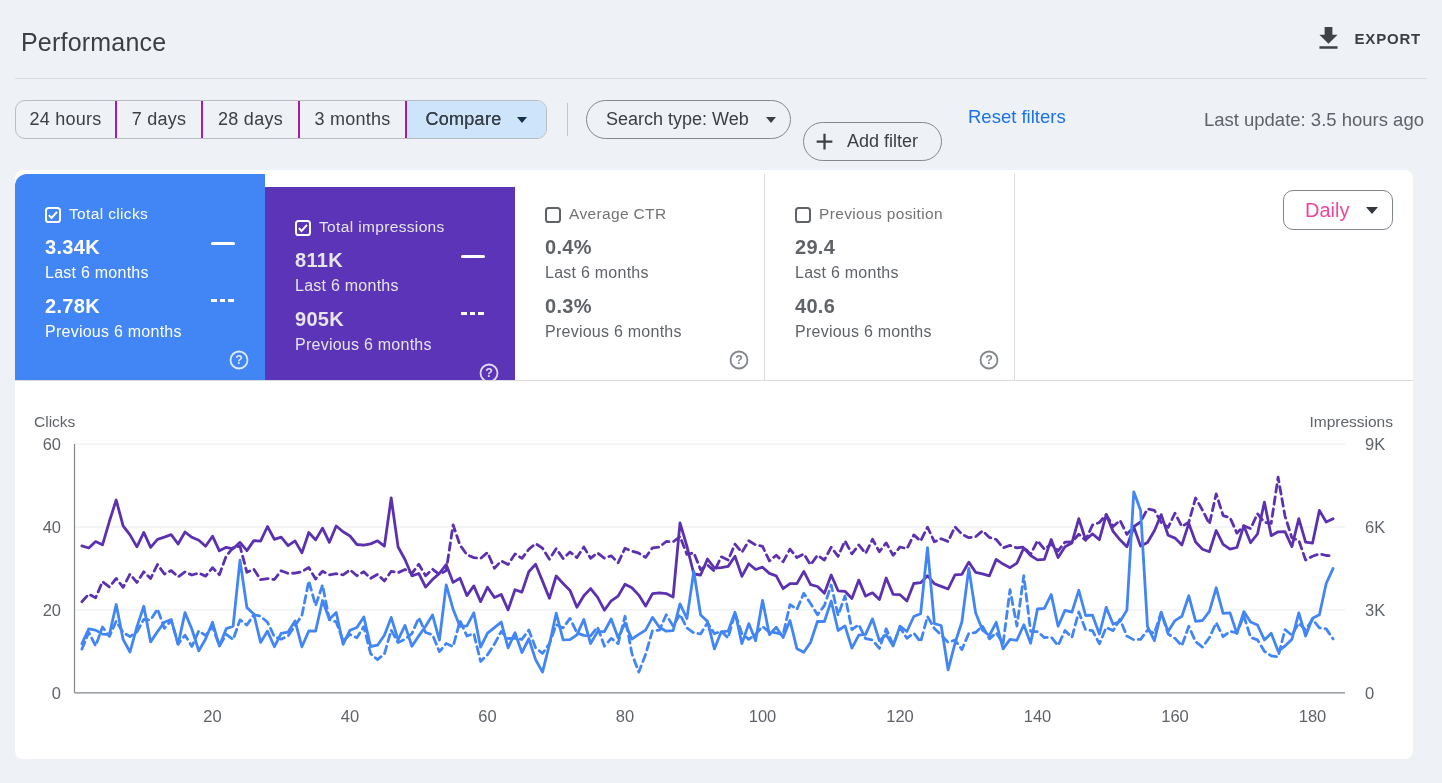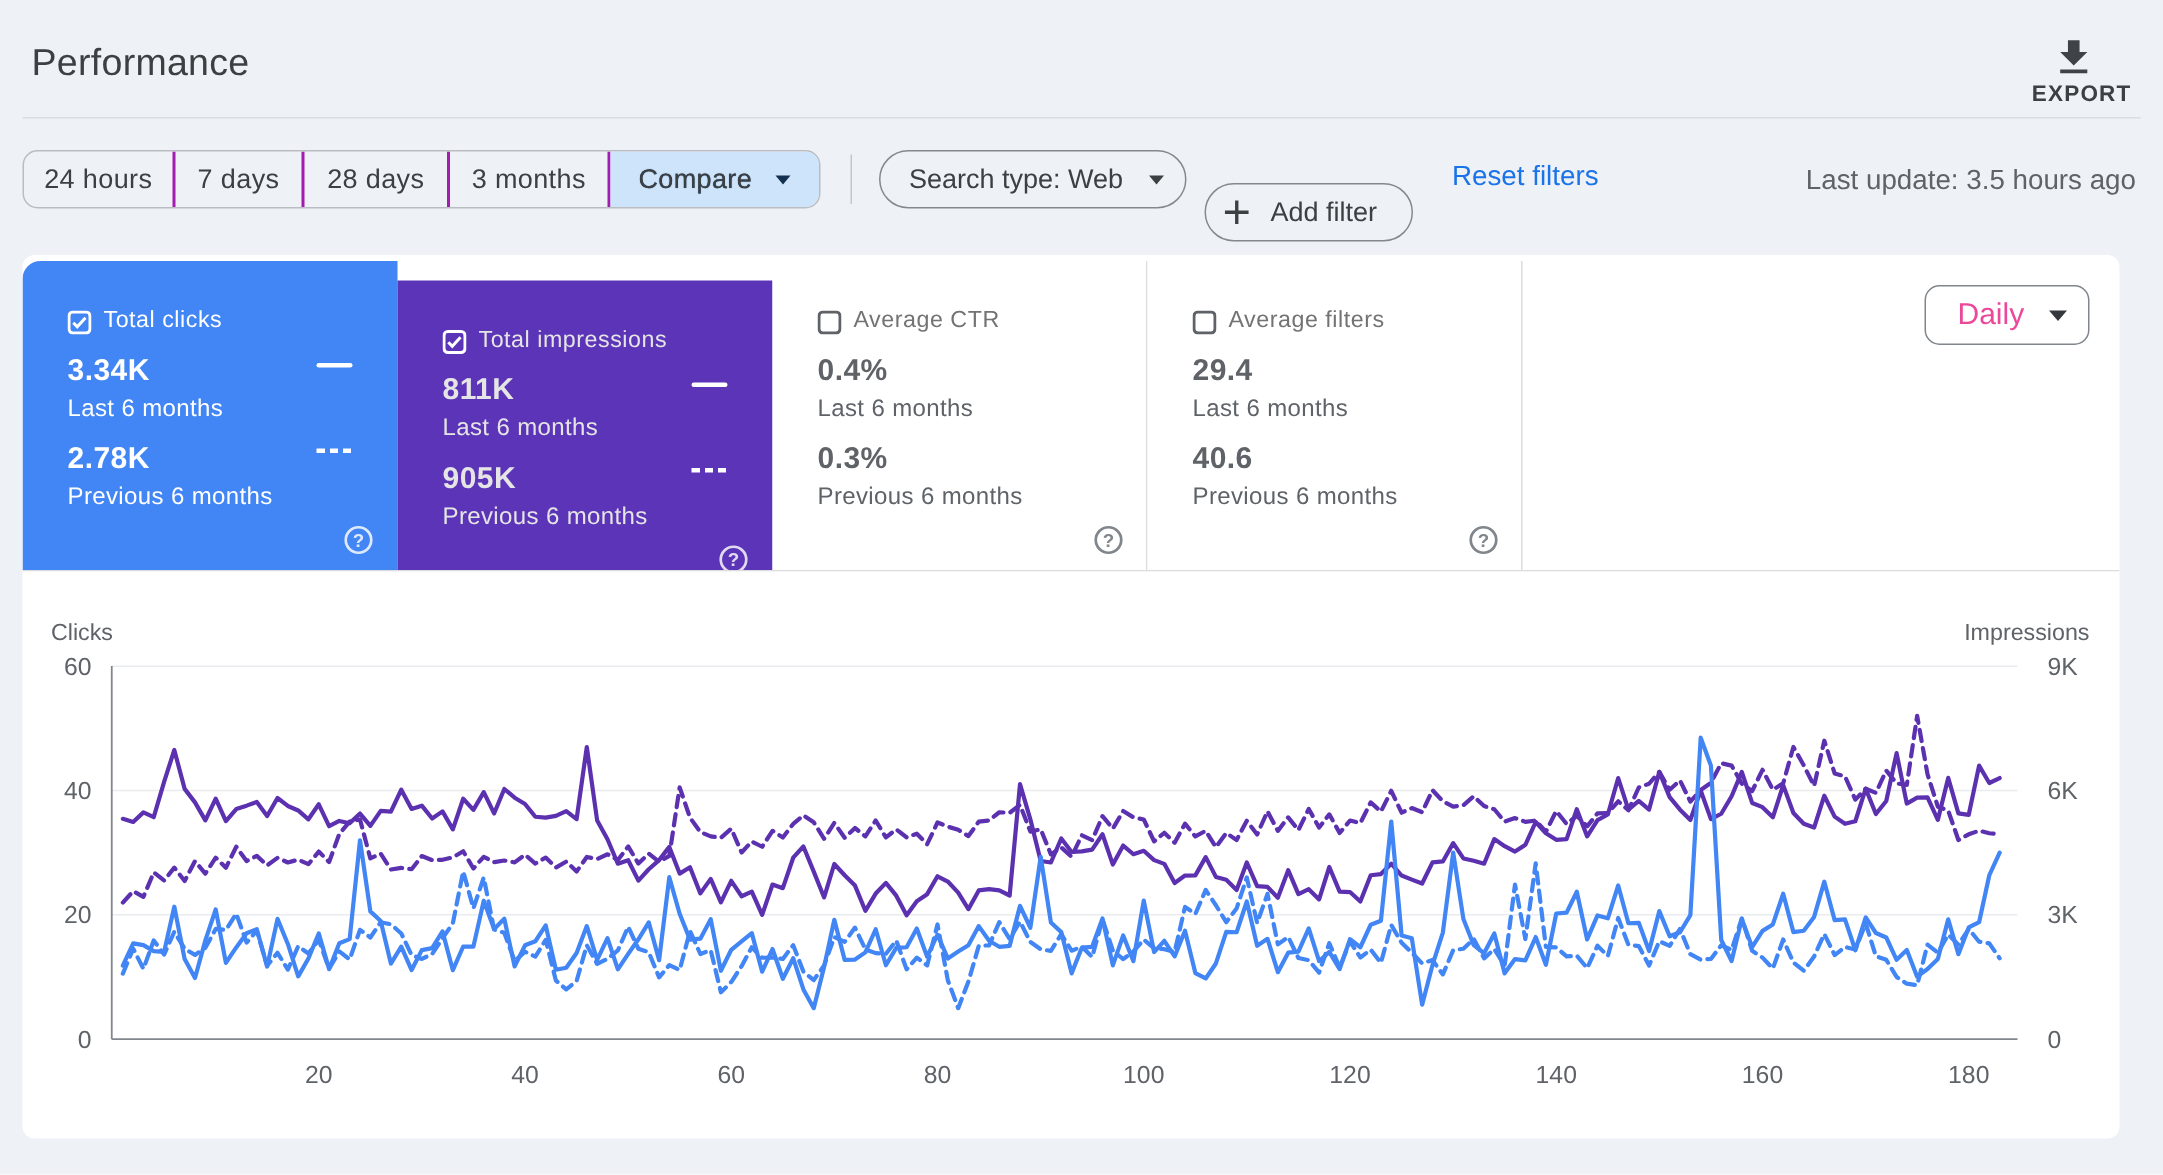--- a/index.html
+++ b/index.html
@@ -1,20 +1,20 @@
 <!DOCTYPE html>
 <html><head>
 <meta charset="utf-8">
 <style>
   * { box-sizing: border-box; margin:0; padding:0; }
   html,body { width:1442px; height:783px; }
   body { background:#eef1f6; font-family:"Liberation Sans",sans-serif; position:relative; overflow:hidden; }
   .abs { position:absolute; }
   .title { left:21px; top:27.5px; font-size:25px; color:#3c4043; font-weight:400; letter-spacing:.2px; }
-  .export { right:21px; top:22.5px; display:flex; align-items:center; color:#3c4043; font-size:15px; font-weight:700; letter-spacing:.8px;flex-direction:column; }
+  .export { right:21px; top:22.5px; display:flex; align-items:center; color:#3c4043; font-size:15px; font-weight:700; letter-spacing:.8px; }
   .export svg { margin-right:11px; }
   .hr1 { left:15px; right:15px; top:78px; height:1px; background:#d9dce1; }
 
   
   .seg { left:15px; top:100px; height:39px; display:flex; border:1px solid #b9bdc1; border-radius:10px; overflow:hidden; background:transparent; }
   .seg > div { display:flex; align-items:center; justify-content:center; font-size:18px; letter-spacing:.25px; color:#3c4043; border-right:2px solid #a21caf; }
   .seg > div:last-child { border-right:none; }
   .s1{width:101px}.s2{width:86px}.s3{width:97px}.s4{width:107px}
   .s5{width:139px; background:#cde4fb; color:#14304f; font-weight:400; text-shadow:0 0 .5px #14304f;}
   .caret { width:0;height:0;border-left:5.5px solid transparent;border-right:5.5px solid transparent;border-top:6.5px solid #14304f; margin-left:16px; }
@@ -131,21 +131,21 @@
         <div class="qmark"><svg width="20" height="20" viewBox="0 0 20 20">
             <circle cx="10" cy="10" r="8.5" fill="none" stroke="#80868b" stroke-width="1.8"></circle>
             <text x="10" y="14.4" text-anchor="middle" font-size="12.5" font-weight="bold" font-family="Liberation Sans" fill="#80868b">?</text>
           </svg></div>
       </div>
       <div class="tile t4">
         <div class="cbrow">
           <svg width="16" height="16" viewBox="0 0 16 16">
             <rect x="1" y="1" width="14" height="14" rx="2.6" fill="none" stroke="#5f6368" stroke-width="2"></rect>
           </svg>
-          <span class="cblabel">Average filters</span>
+          <span class="cblabel">Previous position</span>
         </div>
         <div class="bignum">29.4</div>
         <div class="smlabel">Last 6 months</div>
         <div class="bignum" style="margin-top:11px">40.6</div>
         <div class="smlabel">Previous 6 months</div>
         <div class="qmark"><svg width="20" height="20" viewBox="0 0 20 20">
             <circle cx="10" cy="10" r="8.5" fill="none" stroke="#80868b" stroke-width="1.8"></circle>
             <text x="10" y="14.4" text-anchor="middle" font-size="12.5" font-weight="bold" font-family="Liberation Sans" fill="#80868b">?</text>
           </svg></div>
       </div>

